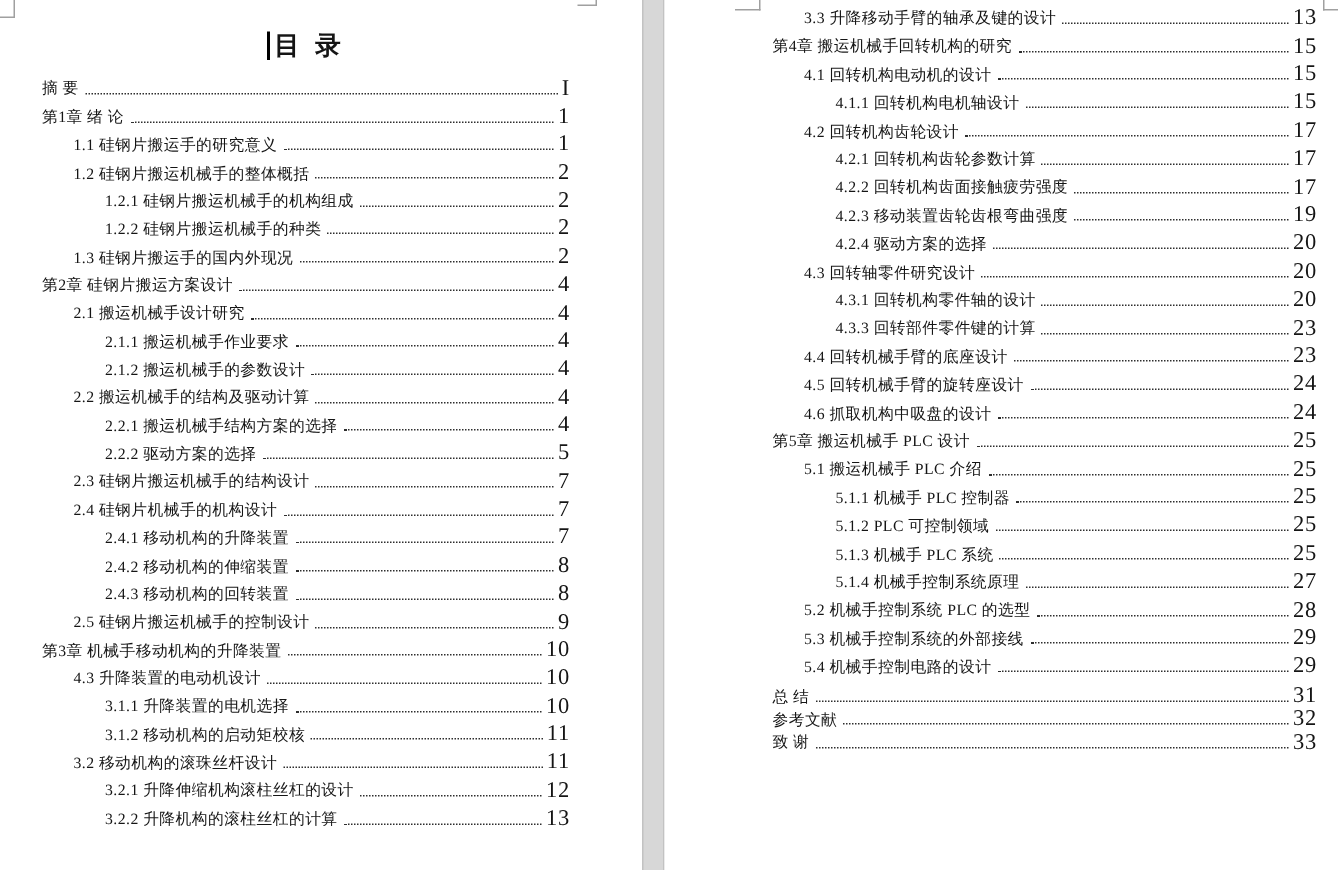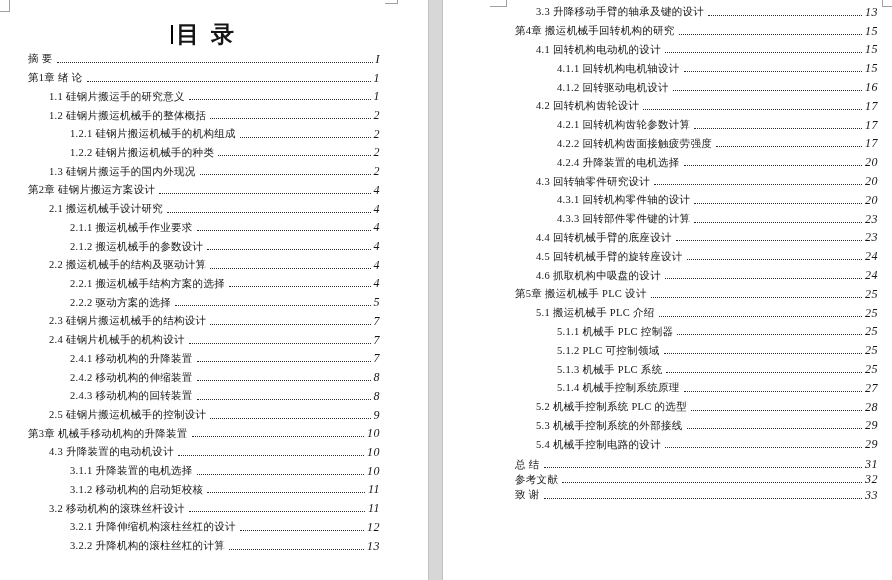--- a/index.html
+++ b/index.html
@@ -22,41 +22,41 @@
   
   .title-row{
     position:absolute;left:28px;top:19px;width:352px;
     text-align:center;white-space:nowrap;
   }
   .cursor{
     display:inline-block;width:2px;height:19px;background:#000;
     vertical-align:middle;margin-right:3px;
   }
   .title{
-    font-size:23px;font-weight:bold;letter-spacing:3px;
+    font-size:17px;font-weight:bold;letter-spacing:3px;
     vertical-align:middle;
   }
   
   .toc{position:absolute;font-size:10.5px;}
   #left-toc{left:28px;top:50px;width:352px;}
   #right-toc{left:515px;top:3px;width:363px;}
   .row{display:flex;align-items:center;height:18.72px;}
   #right-toc .row{height:18.8px;}
   #right-toc .row.tight{height:15.2px;}
   #right-toc .row.tight-first{margin-top:3px;}
   .row.l1{padding-left:21px;}
   .row.l2{padding-left:42px;}
   .txt{white-space:nowrap;letter-spacing:0.3px;}
   .lead{
     flex:1;min-width:6px;
     border-bottom:1.5px dotted #2e2e2e;
     margin:0 3px 0 4px;
     transform:translateY(3px);
   }
-  .pg{white-space:nowrap;font-size:12px;letter-spacing:0.5px;font-style:italic;}
+  .pg{white-space:nowrap;font-size:15px;letter-spacing:0.5px;}
 </style>
 </head>
 <body>
 
 <div class="page page-left">
 
   <div class="mark" style="left:9px;top:0;width:1px;height:12px;"></div>
   <div class="mark" style="left:0;top:11px;width:10px;height:1px;"></div>
   <div class="mark" style="left:397px;top:0;width:1px;height:4px;"></div>
   <div class="mark" style="left:385px;top:3px;width:13px;height:1px;"></div>
@@ -227,42 +227,42 @@
     <div class="row l1">
       <span class="txt">4.1 回转机构电动机的设计</span>
       <span class="lead"></span>
       <span class="pg">15</span>
     </div>
     <div class="row l2">
       <span class="txt">4.1.1 回转机构电机轴设计</span>
       <span class="lead"></span>
       <span class="pg">15</span>
     </div>
-    <div class="row l2">
-      <span class="txt">4.1.2 回转驱动电机设计</span>
-      <span class="lead"></span>
-      <span class="pg">16</span>
-    </div>
     <div class="row l1">
       <span class="txt">4.2 回转机构齿轮设计</span>
       <span class="lead"></span>
       <span class="pg">17</span>
     </div>
     <div class="row l2">
       <span class="txt">4.2.1 回转机构齿轮参数计算</span>
       <span class="lead"></span>
       <span class="pg">17</span>
     </div>
     <div class="row l2">
       <span class="txt">4.2.2 回转机构齿面接触疲劳强度</span>
       <span class="lead"></span>
       <span class="pg">17</span>
     </div>
     <div class="row l2">
-      <span class="txt">4.2.4 升降装置的电机选择</span>
+      <span class="txt">4.2.3 移动装置齿轮齿根弯曲强度</span>
+      <span class="lead"></span>
+      <span class="pg">19</span>
+    </div>
+    <div class="row l2">
+      <span class="txt">4.2.4 驱动方案的选择</span>
       <span class="lead"></span>
       <span class="pg">20</span>
     </div>
     <div class="row l1">
       <span class="txt">4.3 回转轴零件研究设计</span>
       <span class="lead"></span>
       <span class="pg">20</span>
     </div>
     <div class="row l2">
       <span class="txt">4.3.1 回转机构零件轴的设计</span>

